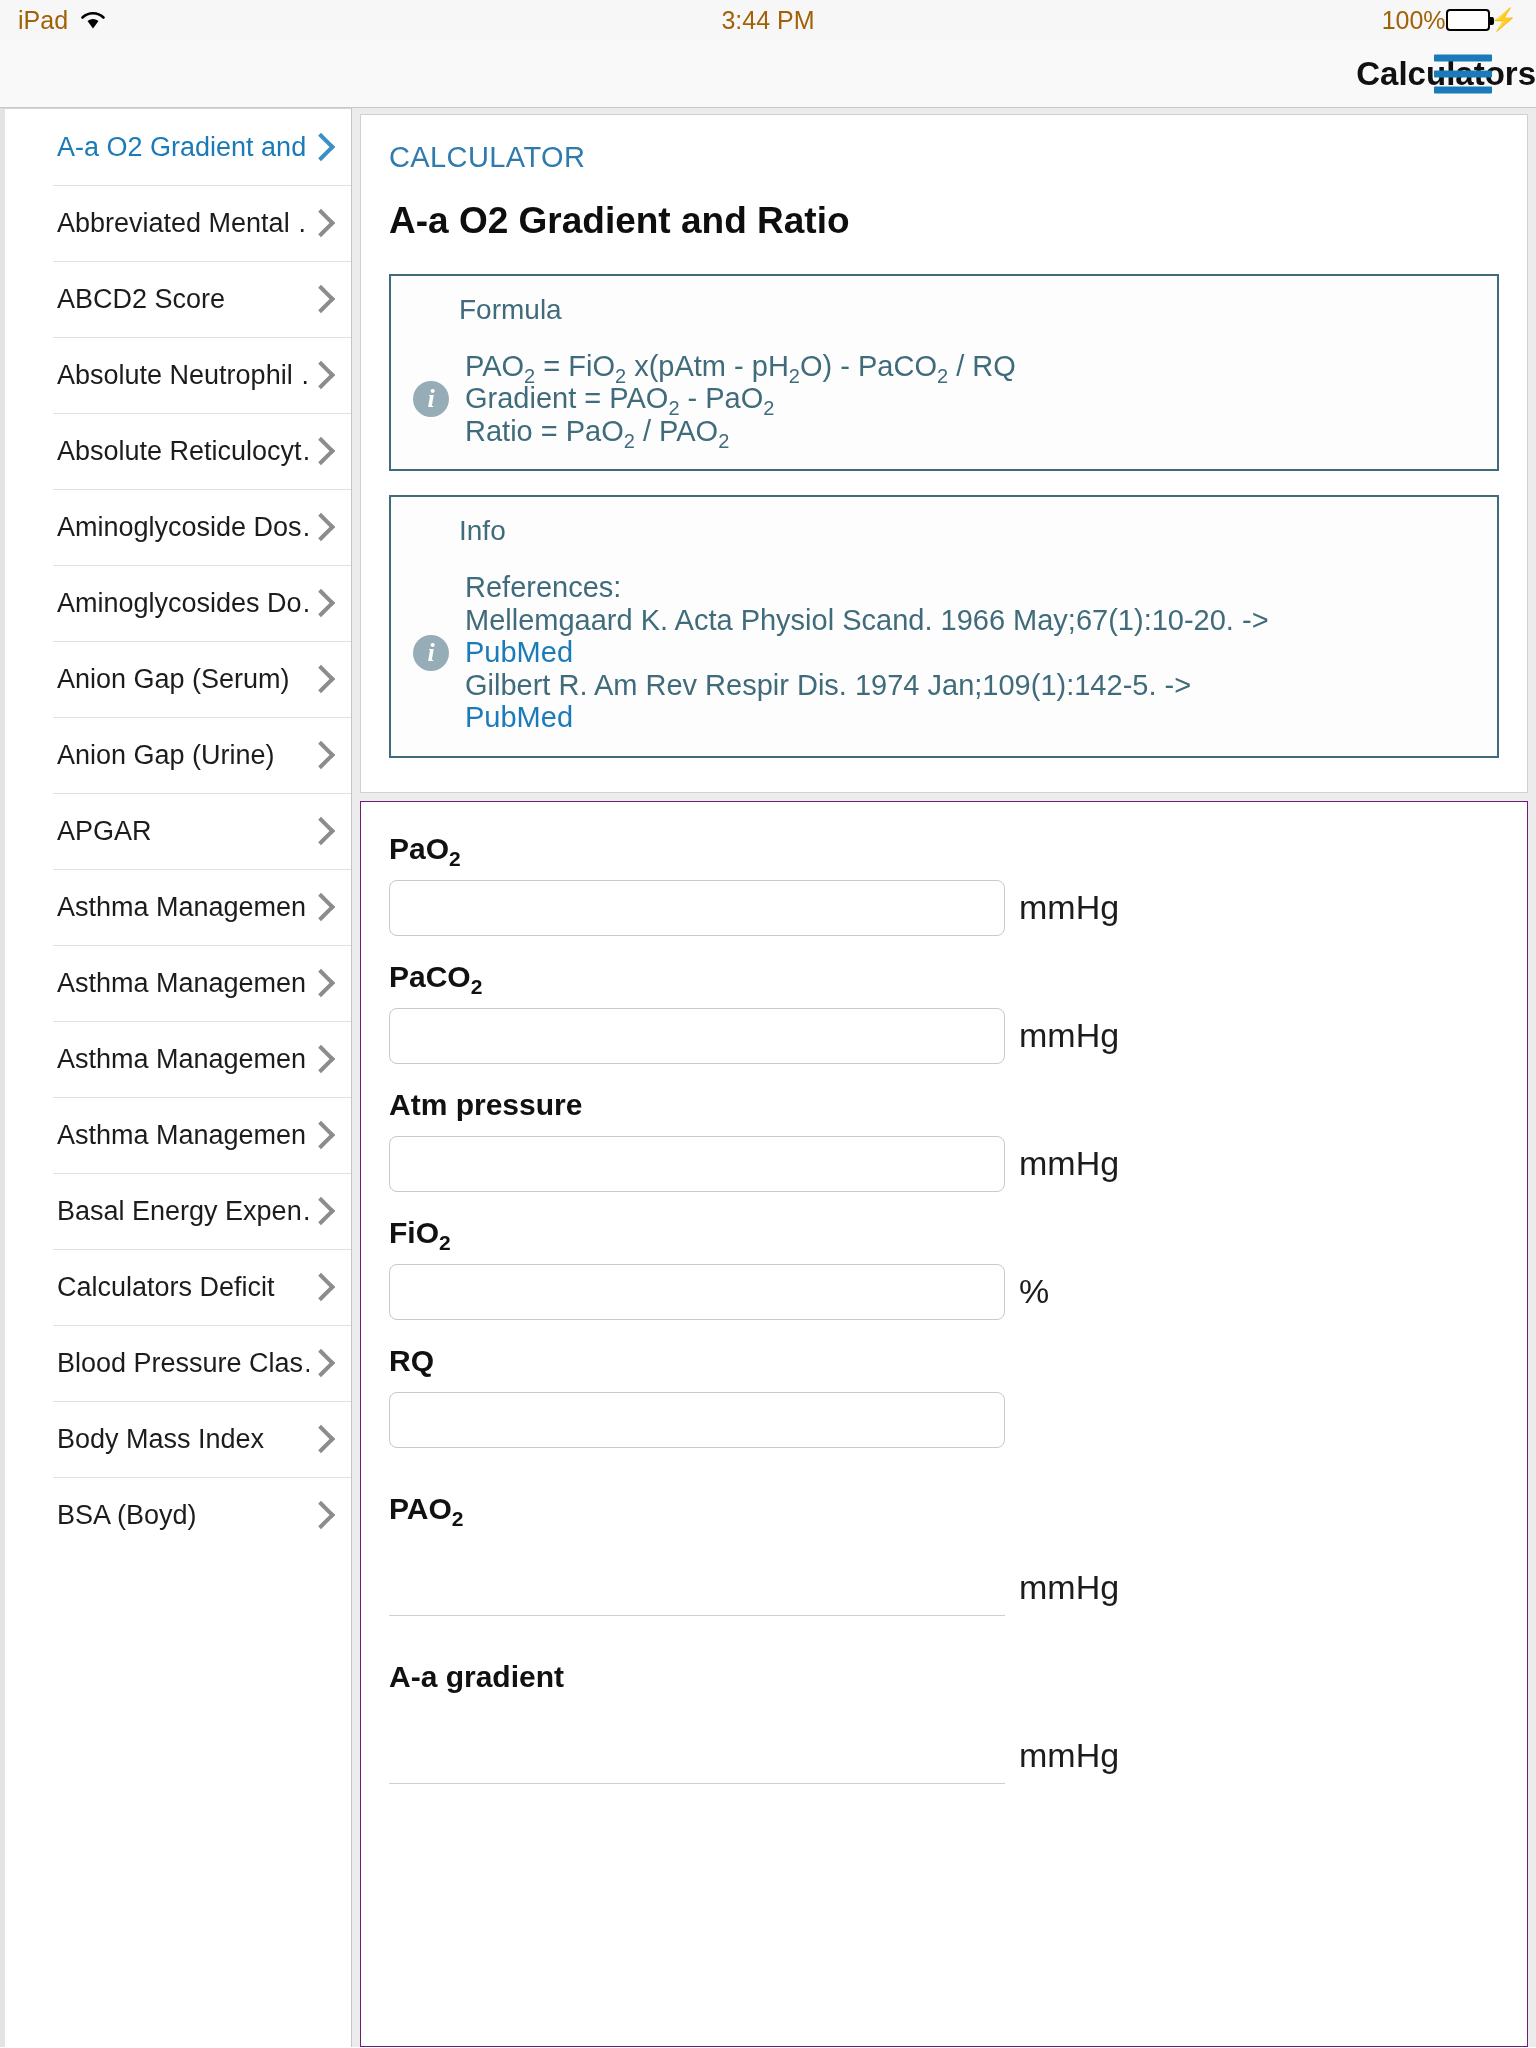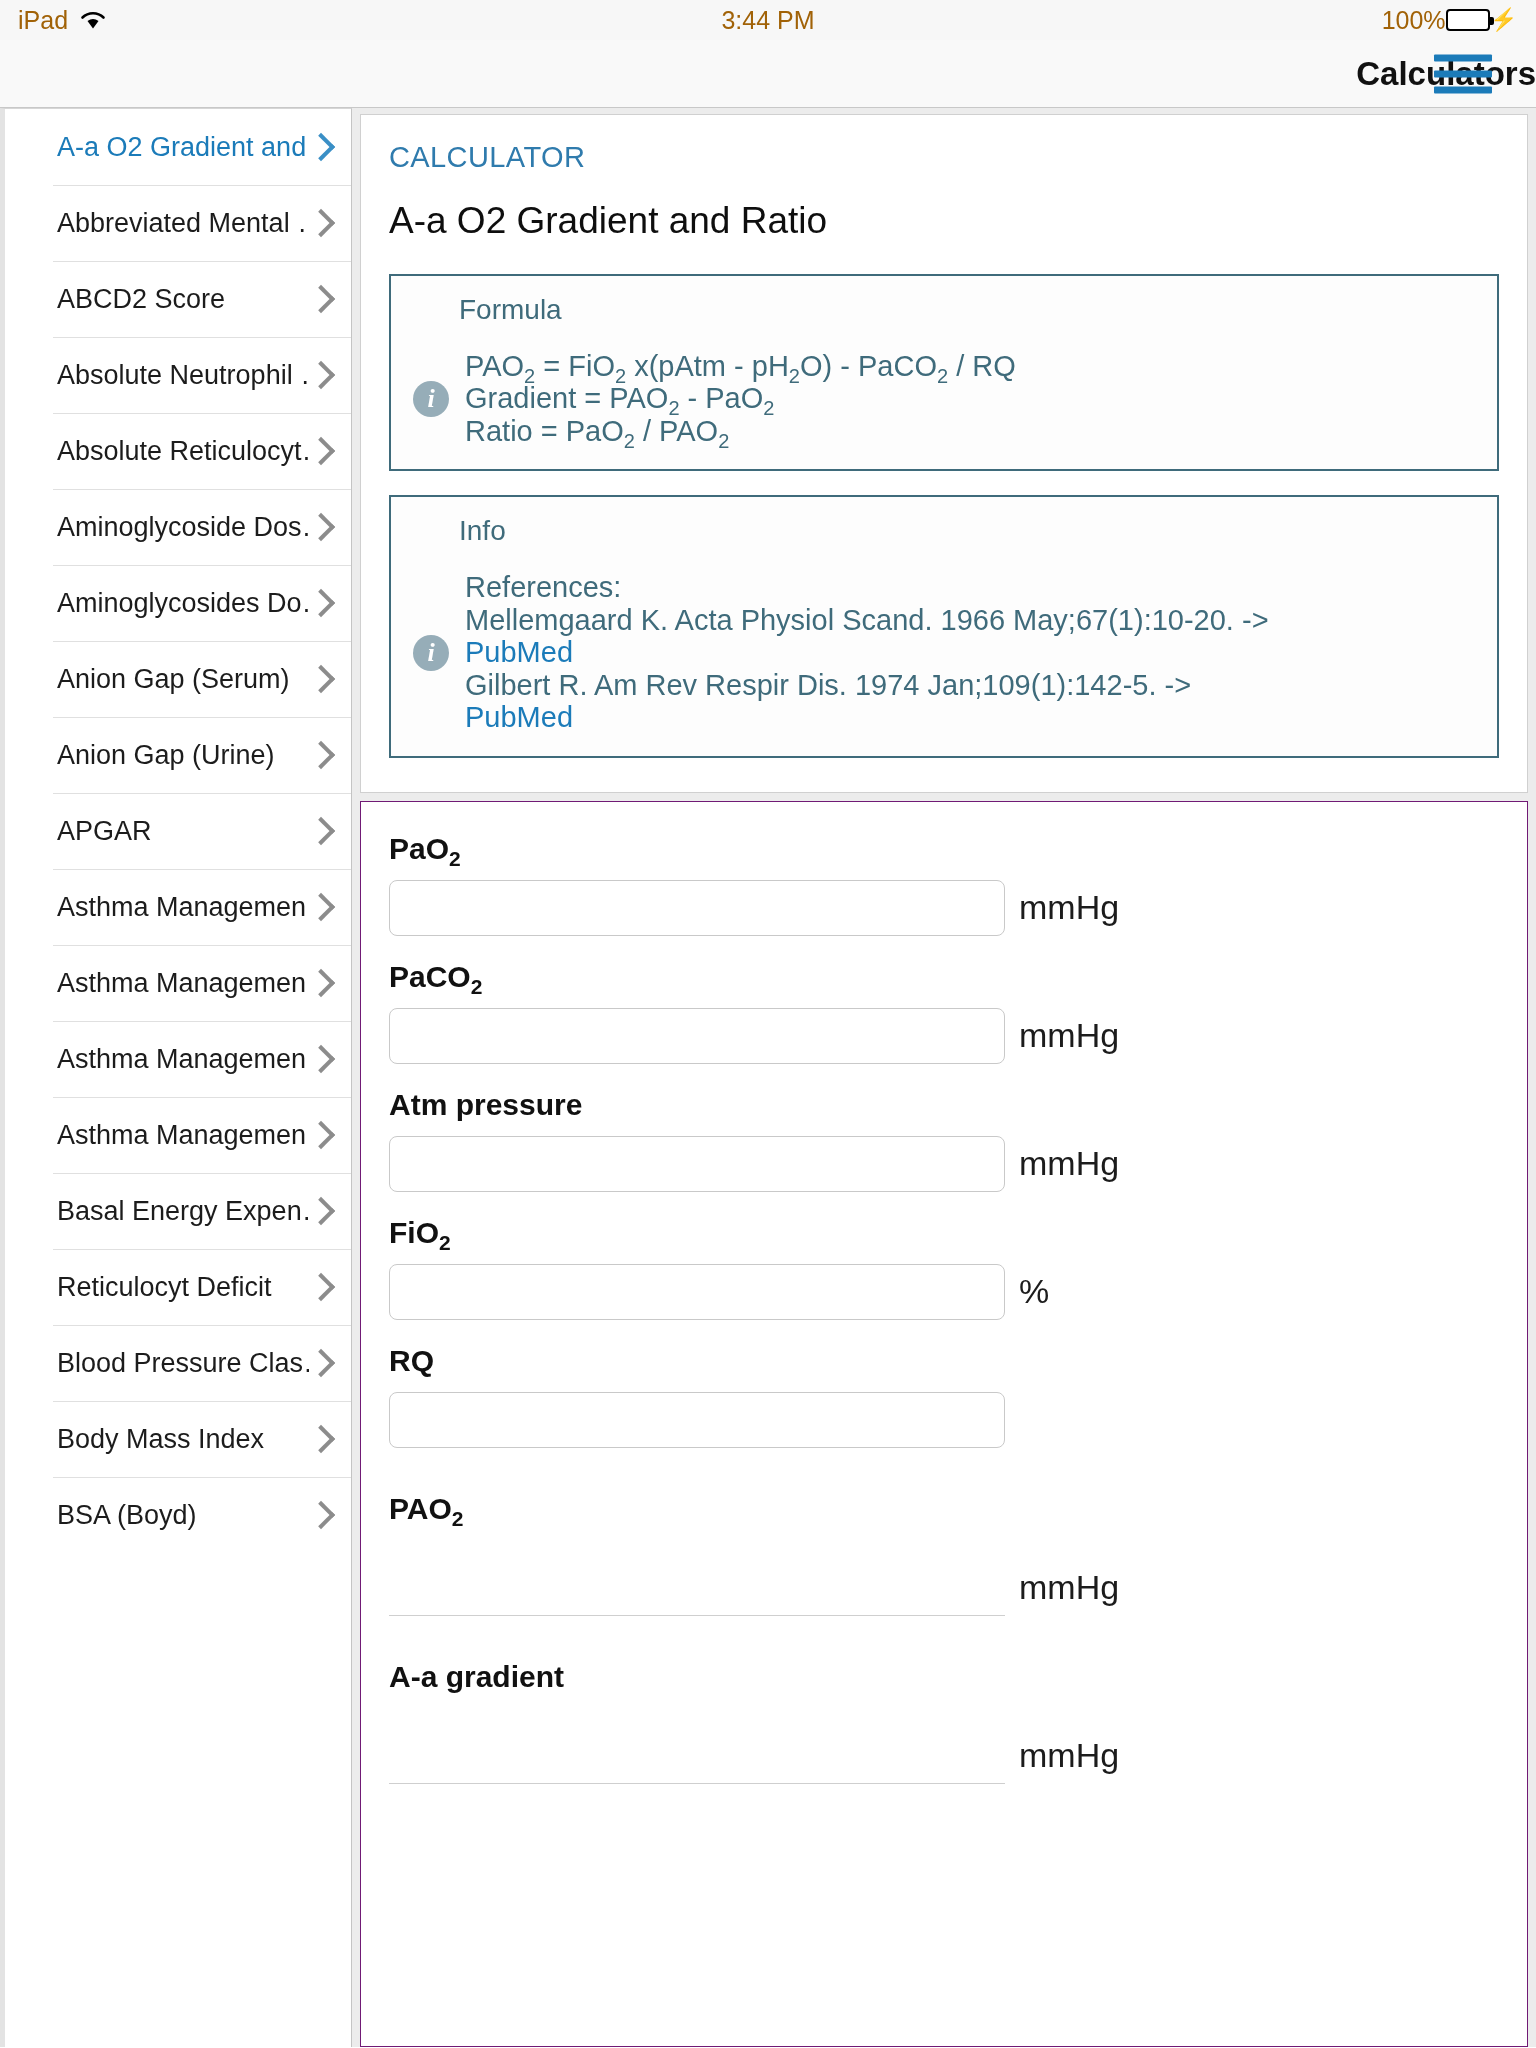--- a/index.html
+++ b/index.html
@@ -113,21 +113,21 @@
     margin: 6px 8px 0 8px;
     padding: 26px 28px 26px 28px;
   }
   .card.header-card { padding-bottom: 34px; }
 
   .kicker {
     font-size: 29px; color: #2f7bad; letter-spacing: .4px;
     margin-bottom: 26px;
   }
   .calc-title {
-    font-size: 37px; font-weight: normal; color: #0e0e0e;
+    font-size: 37px; font-weight: bold; color: #0e0e0e;
     margin-bottom: 32px;
   }
 
   .infobox {
     border: 2px solid #3f6b7b;
     background: #fdfdfd;
     padding: 18px 22px 22px 22px;
     margin-bottom: 24px;
     position: relative;
   }
@@ -272,21 +272,21 @@
     </div>
     <div class="s-item">
       <span class="s-label">Asthma Managemen…</span>
       <span class="chev"></span>
     </div>
     <div class="s-item">
       <span class="s-label">Basal Energy Expen…</span>
       <span class="chev"></span>
     </div>
     <div class="s-item">
-      <span class="s-label">Reticulocyt Deficit</span>
+      <span class="s-label">Calculators Deficit</span>
       <span class="chev"></span>
     </div>
     <div class="s-item">
       <span class="s-label">Blood Pressure Clas…</span>
       <span class="chev"></span>
     </div>
     <div class="s-item">
       <span class="s-label">Body Mass Index</span>
       <span class="chev"></span>
     </div>

